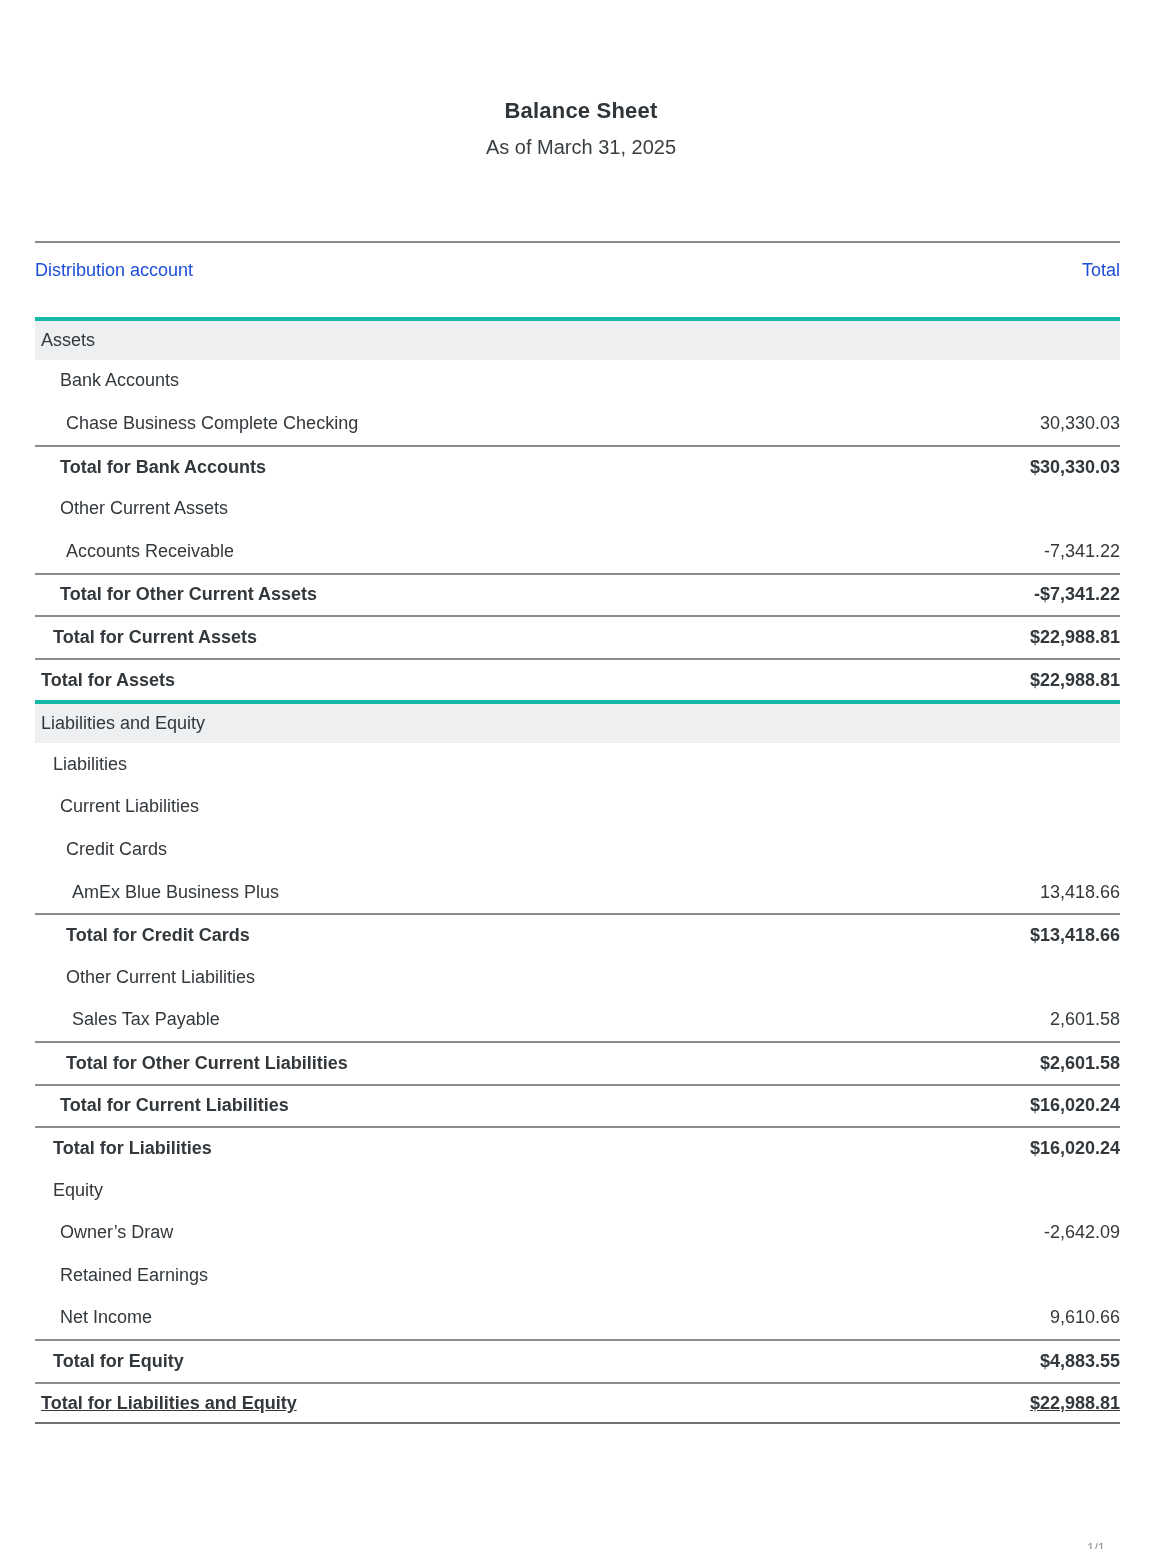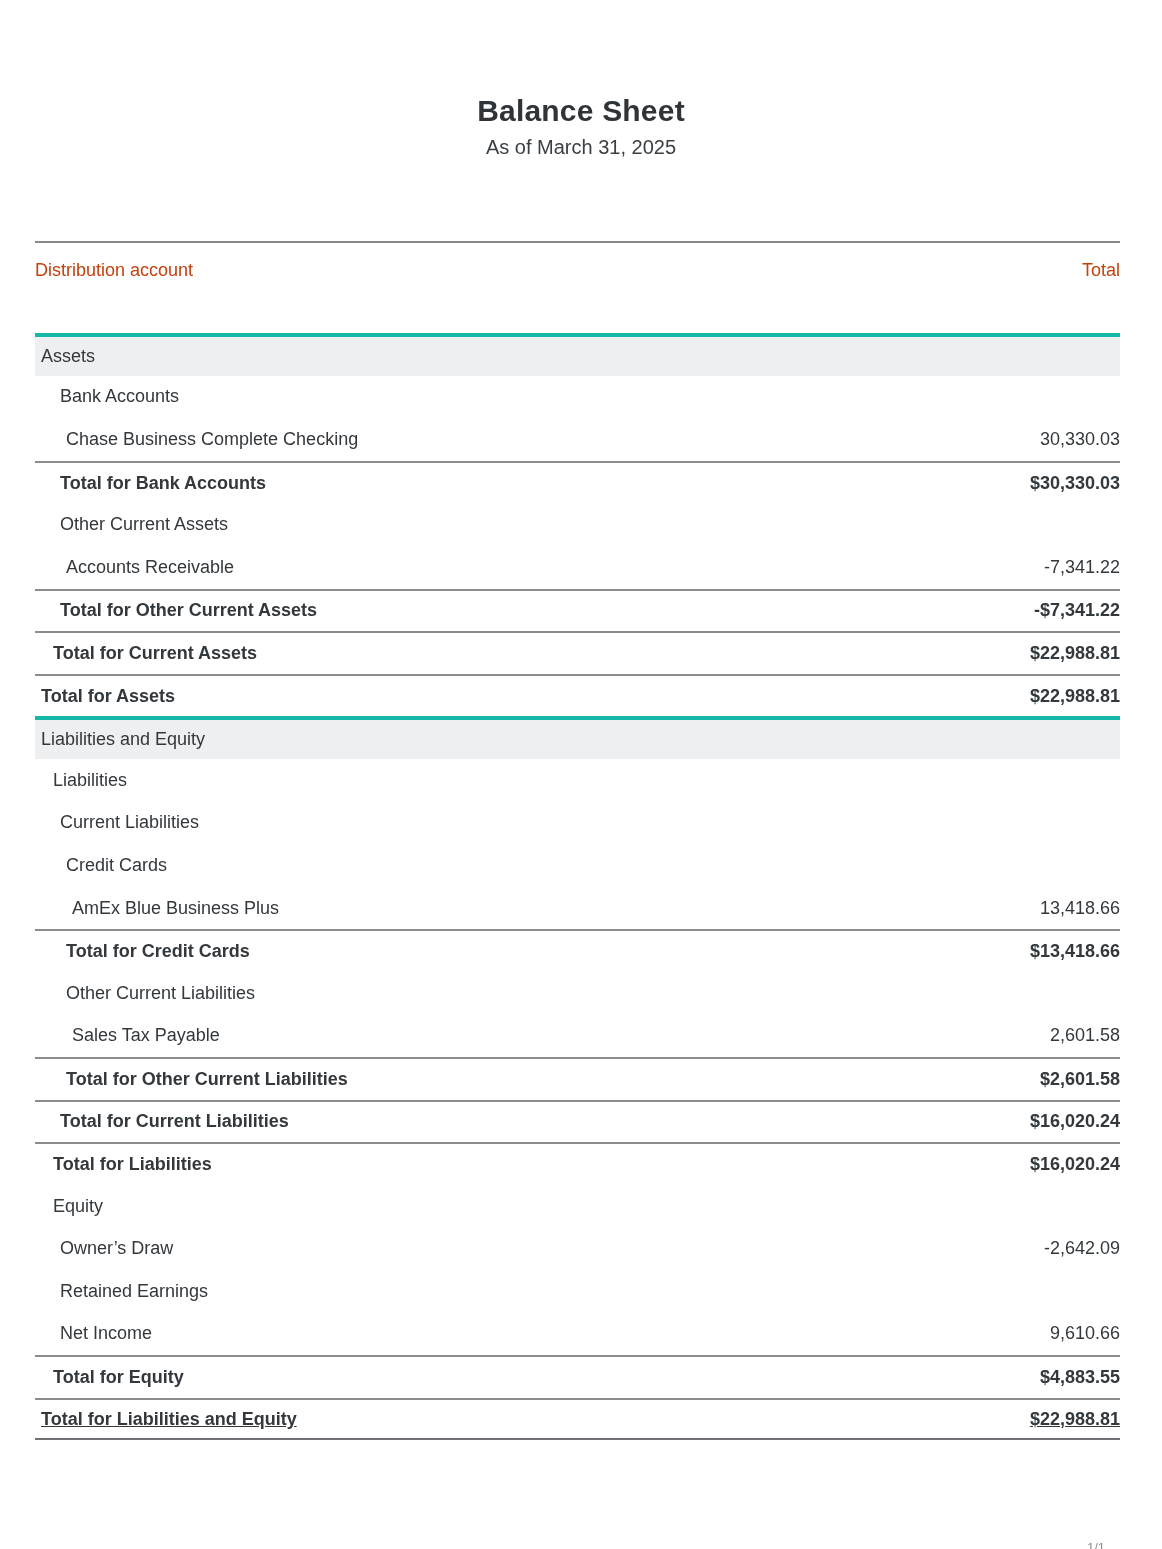--- a/index.html
+++ b/index.html
@@ -16,48 +16,48 @@
     overflow: hidden;
   }
   .report-header {
     position: absolute;
     top: 94px;
     left: 0;
     right: 0;
     text-align: center;
   }
   .report-title {
-    font-size: 30px;
+    font-size: 22px;
     font-weight: bold;
     color: #2f3438;
     line-height: 34px;
     letter-spacing: 0.2px;
   }
   .report-subtitle {
     font-size: 20px;
     color: #3a3f43;
     margin-top: 7px;
     line-height: 24px;
   }
   .report-table {
     position: absolute;
     left: 35px;
     top: 241px;
     width: 1085px;
   }
   .header-row {
     box-sizing: border-box;
-    height: 92px;
+    height: 76px;
     border-top: 2px solid #87898c;
     display: flex;
     justify-content: space-between;
     align-items: flex-start;
     padding-top: 17px;
     font-size: 18px;
-    color: #c2410c;
+    color: #1d4ed8;
   }
   .row {
     box-sizing: border-box;
     height: 42.6px;
     display: flex;
     justify-content: space-between;
     align-items: center;
     font-size: 18px;
   }
   .row-label {

